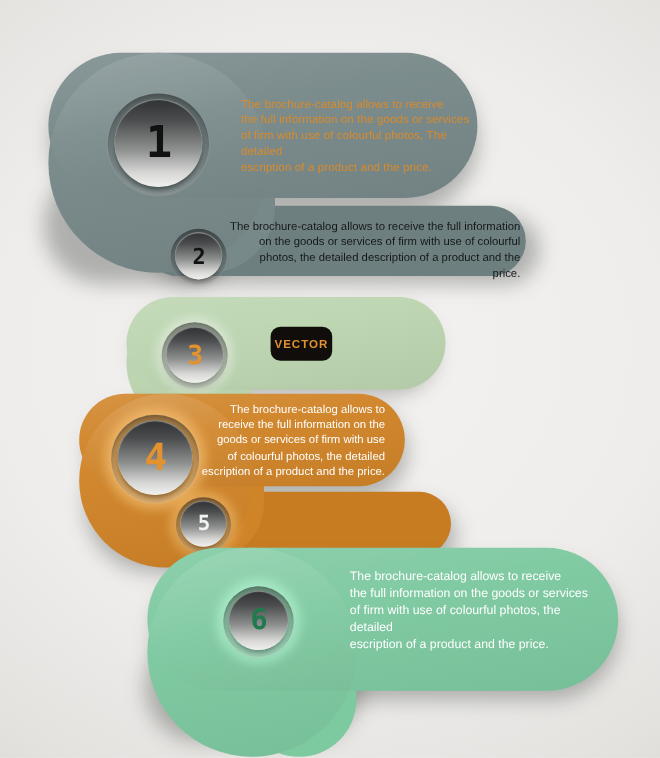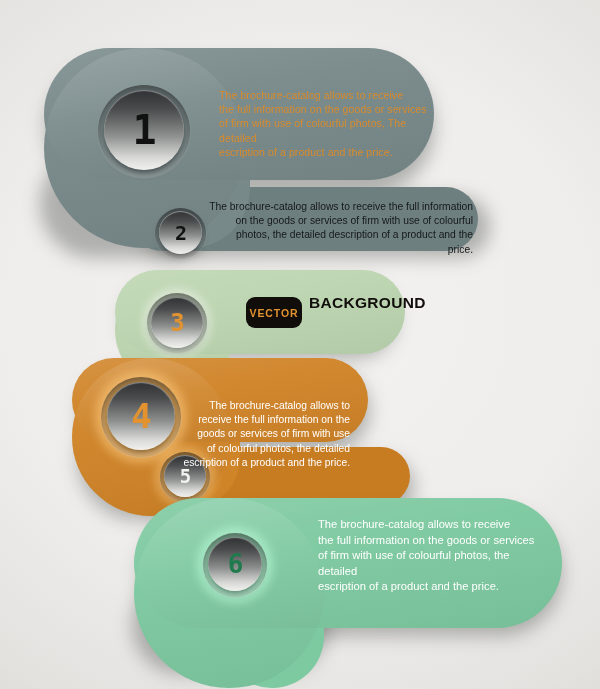--- a/index.html
+++ b/index.html
@@ -57,21 +57,21 @@
     font-family:"DejaVu Sans Mono",monospace;
     font-weight:700;line-height:1;
     letter-spacing:-1px;
   }
   .glow{position:absolute;border-radius:50%;filter:blur(5px);}
 
   
   .tx{position:absolute;font-weight:400;white-space:pre-line;}
   .tx-1{color:#d98b2b;font-size:10.5px;line-height:14.2px;letter-spacing:.1px;}
   .tx-2{color:#15181a;font-size:10.3px;line-height:14.2px;text-align:right;}
-  .tx-4{color:#ffffff;font-size:10.3px;line-height:14.2px;text-align:right;margin-top:33px;}
+  .tx-4{color:#ffffff;font-size:10.3px;line-height:14.2px;text-align:right;}
   .tx-6{color:#ffffff;font-size:11.2px;line-height:15.6px;}
 
   
   .badge{
     position:absolute;background:#100d0a;border-radius:9px;
     display:flex;align-items:center;justify-content:center;
   }
   .badge span{
     color:#e2922f;font-size:10.5px;font-weight:700;letter-spacing:.9px;
   }
@@ -133,21 +133,20 @@
       <div class="pit"></div>
       <div class="disc" style="left:4px;top:4px;right:4px;bottom:5px;">
         <span class="num" style="font-size:24px;color:#e2922f;">3</span>
       </div>
     </div>
 
     <div class="badge" style="left:246px;top:297px;width:56px;height:31px;">
       <span>VECTOR</span>
     </div>
     <div class="bgl" style="left:309px;top:294px;">
-      <span class="l2">BACKGROUND</span>
     </div>
   </div>
 
   <div class="panel">
     <div class="shadow-soft" style="left:80px;top:370px;width:290px;height:82px;"></div>
     <div class="shadow-soft" style="left:78px;top:400px;width:128px;height:120px;"></div>
     <div class="shadow-soft" style="left:146px;top:458px;width:268px;height:58px;"></div>
 
     <div class="pill c-orange-d" style="left:138px;top:447px;width:272px;height:58px;"></div>
 

